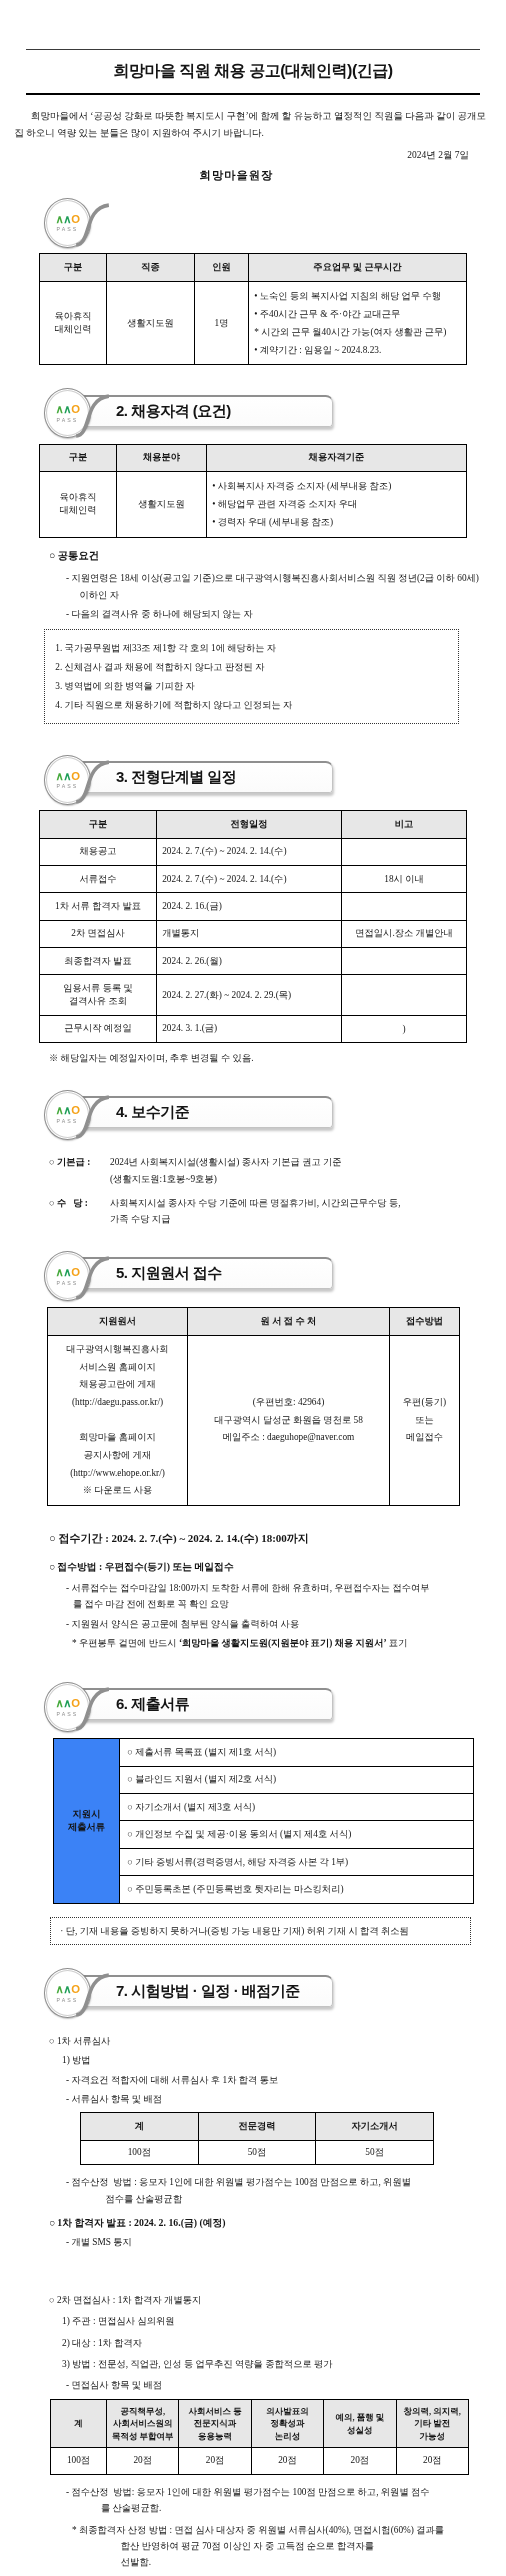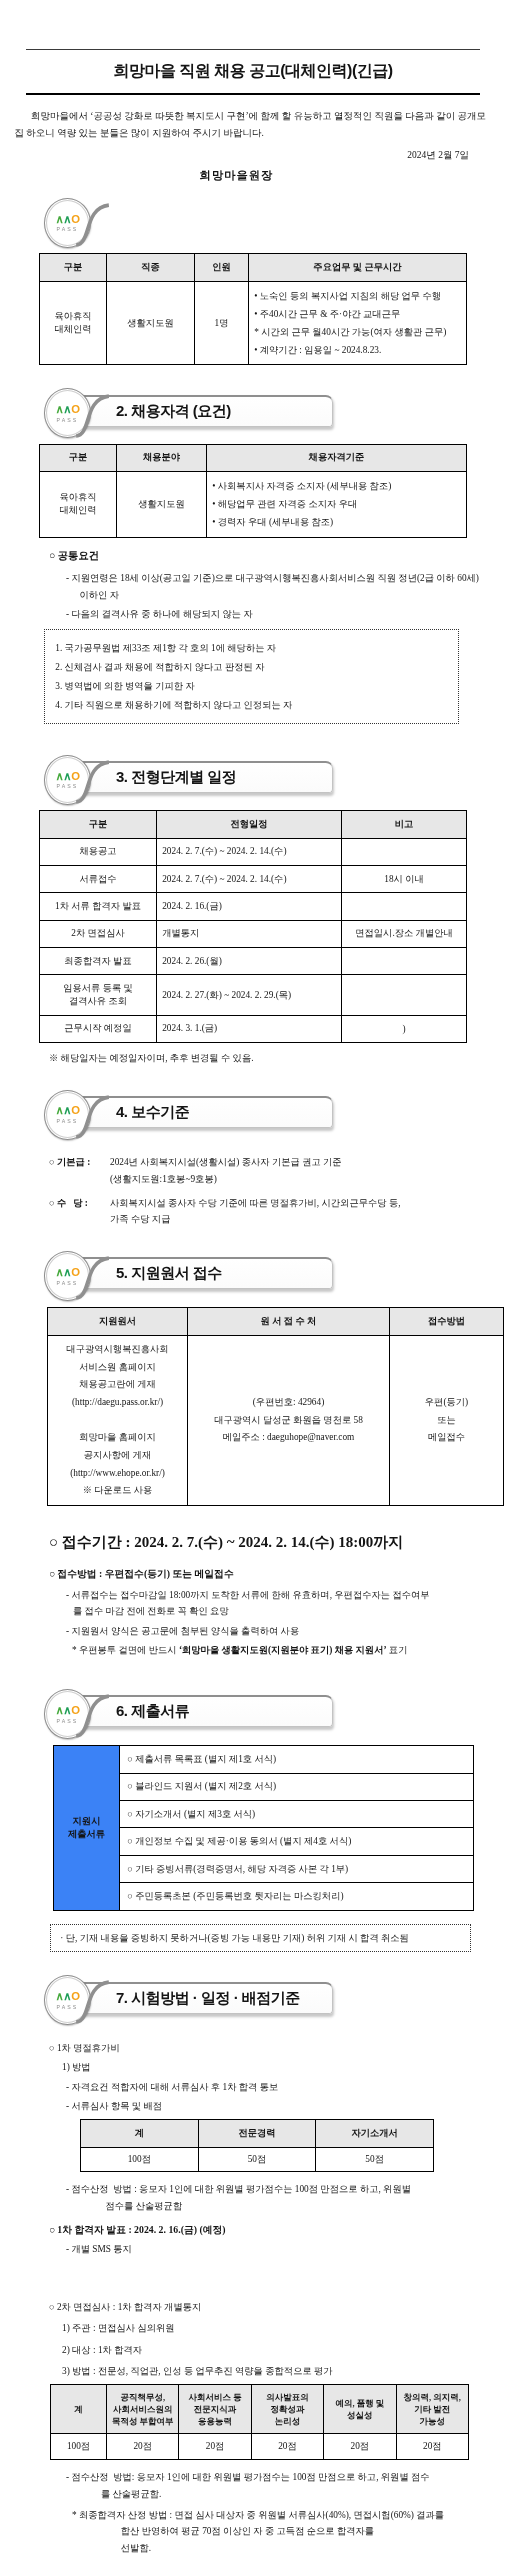--- a/index.html
+++ b/index.html
@@ -74,21 +74,21 @@
     border-bottom:1px solid #000;padding:6.7px 3.1px;
   }
   table.doc{border-top:1.5px solid #000;border-bottom:1.5px solid #000;}
   .cell-c{text-align:center;}
   .cell-l{text-align:left;}
   .duty-line{line-height:1.95;}
   table.t1{width:428px;margin:6.2px 0 0 39px;}
   table.t2{width:428px;margin:6.2px 0 0 39px;}
   table.t3{width:428px;margin:6.2px 0 0 39px;}
   table.t3 td{padding:6.7px 5.2px;}
-  table.t5{width:457px;margin:7.2px 0 0 47px;}
+  table.t5{width:413px;margin:7.2px 0 0 47px;}
   table.t5 td{line-height:1.9;}
   table.t6{width:421px;margin:7.2px 0 0 53px;border-top:1.3px solid #000;border-bottom:1.3px solid #000;}
   table.t6 td{padding:6.7px 7.2px;}
   table.t6 .rowlabel{background:#3b82f6;text-align:center;font-weight:bold;}
   table.t7a{width:354px;margin:5.2px 0 0 80px;border-top:1px solid #000;border-bottom:1px solid #000;}
   table.t7b{width:419px;margin:5.2px 0 0 50px;border-top:1px solid #000;border-bottom:1px solid #000;}
   table.t7b thead th{font-size:8.5px;line-height:1.45;padding:5.2px 2.1px;}
   table.t7b td{padding:6.2px 2.1px;}
 
   .dotted-box{border:1px dotted #333;margin-left:44px;width:415px;box-sizing:border-box;
@@ -336,21 +336,21 @@
         <td class="cell-c preline">(우편번호: 42964)
 대구광역시 달성군 화원읍 명천로 58
 메일주소 : daeguhope@naver.com</td>
         <td class="cell-c preline">우편(등기)
 또는
 메일접수</td>
       </tr>
     </tbody>
   </table>
 
-  <p class="p lvl0 bold g44" style="font-size:15px">○ 접수기간 : 2024. 2. 7.(수) ~ 2024. 2. 14.(수) 18:00까지</p>
+  <p class="p lvl0 bold g44" style="font-size:11px">○ 접수기간 : 2024. 2. 7.(수) ~ 2024. 2. 14.(수) 18:00까지</p>
   <p class="p lvl0 bold g18" style="font-size:9.8px">○ 접수방법 : 우편접수(등기) 또는 메일접수</p>
   <p class="p lvl1 prewrap g10">- 서류접수는 접수마감일 18:00까지 도착한 서류에 한해 유효하며, 우편접수자는 접수여부
    를 접수 마감 전에 전화로 꼭 확인 요망</p>
   <p class="p lvl1 g6">- 지원원서 양식은 공고문에 첨부된 양식을 출력하여 사용</p>
   <p class="p lvl2 g6"><span>* 우편봉투 겉면에 반드시 </span><span class="bold">‘희망마을 생활지도원(지원분야 표기) 채용 지원서’</span><span> 표기</span></p>
 
   <div class="sec-head g60">
     <svg class="swoosh" width="36" height="47" viewBox="0 0 70 92">
       <path d="M4 88 C 34 86, 18 16, 68 10" stroke="#8f8f8f" stroke-width="7" fill="none"></path>
     </svg>
@@ -402,21 +402,21 @@
     </svg>
     <div class="sec-bar">
       <span class="sec-title">7. 시험방법 · 일정 · 배점기준</span>
     </div>
     <div class="sec-logo">
       <div class="logo-mark"><span class="logo-g1">∧</span><span class="logo-g2">∧</span><span class="logo-g3">O</span></div>
       <div class="logo-caption">PASS</div>
     </div>
   </div>
 
-  <p class="p lvl0 g30">○ 1차 명절휴가비</p>
+  <p class="p lvl0 g30">○ 1차 서류심사</p>
   <p class="p sublvl g6">1) 방법</p>
   <p class="p lvl1 g6">- 자격요건 적합자에 대해 서류심사 후 1차 합격 통보</p>
   <p class="p lvl1 g6">- 서류심사 항목 및 배점</p>
 
   <table class="doc t7a">
     <thead>
       <tr>
         <th>계</th>
         <th>전문경력</th>
         <th>자기소개서</th>
@@ -433,20 +433,21 @@
 
   <p class="p lvl1 prewrap g18">- 점수산정  방법 : 응모자 1인에 대한 위원별 평가점수는 100점 만점으로 하고, 위원별
                  점수를 산술평균함</p>
   <p class="p lvl0 bold g14" style="font-size:9.8px">○ 1차 합격자 발표 : 2024. 2. 16.(금) (예정)</p>
   <p class="p lvl1 g6">- 개별 SMS 통지</p>
 
   <p class="p lvl0 g80">○ 2차 면접심사 : 1차 합격자 개별통지</p>
   <p class="p sublvl g10">1) 주관 : 면접심사 심의위원</p>
   <p class="p sublvl g10">2) 대상 : 1차 합격자</p>
   <p class="p sublvl g10">3) 방법 : 전문성, 직업관, 인성 등 업무추진 역량을 종합적으로 평가</p>
+  <p class="p lvl1 g10">- 면접심사 항목 및 배점</p>
 
   <table class="doc t7b">
     <colgroup>
         <col style="width:56px">
         <col>
         <col>
         <col>
         <col>
         <col>
       </colgroup>

